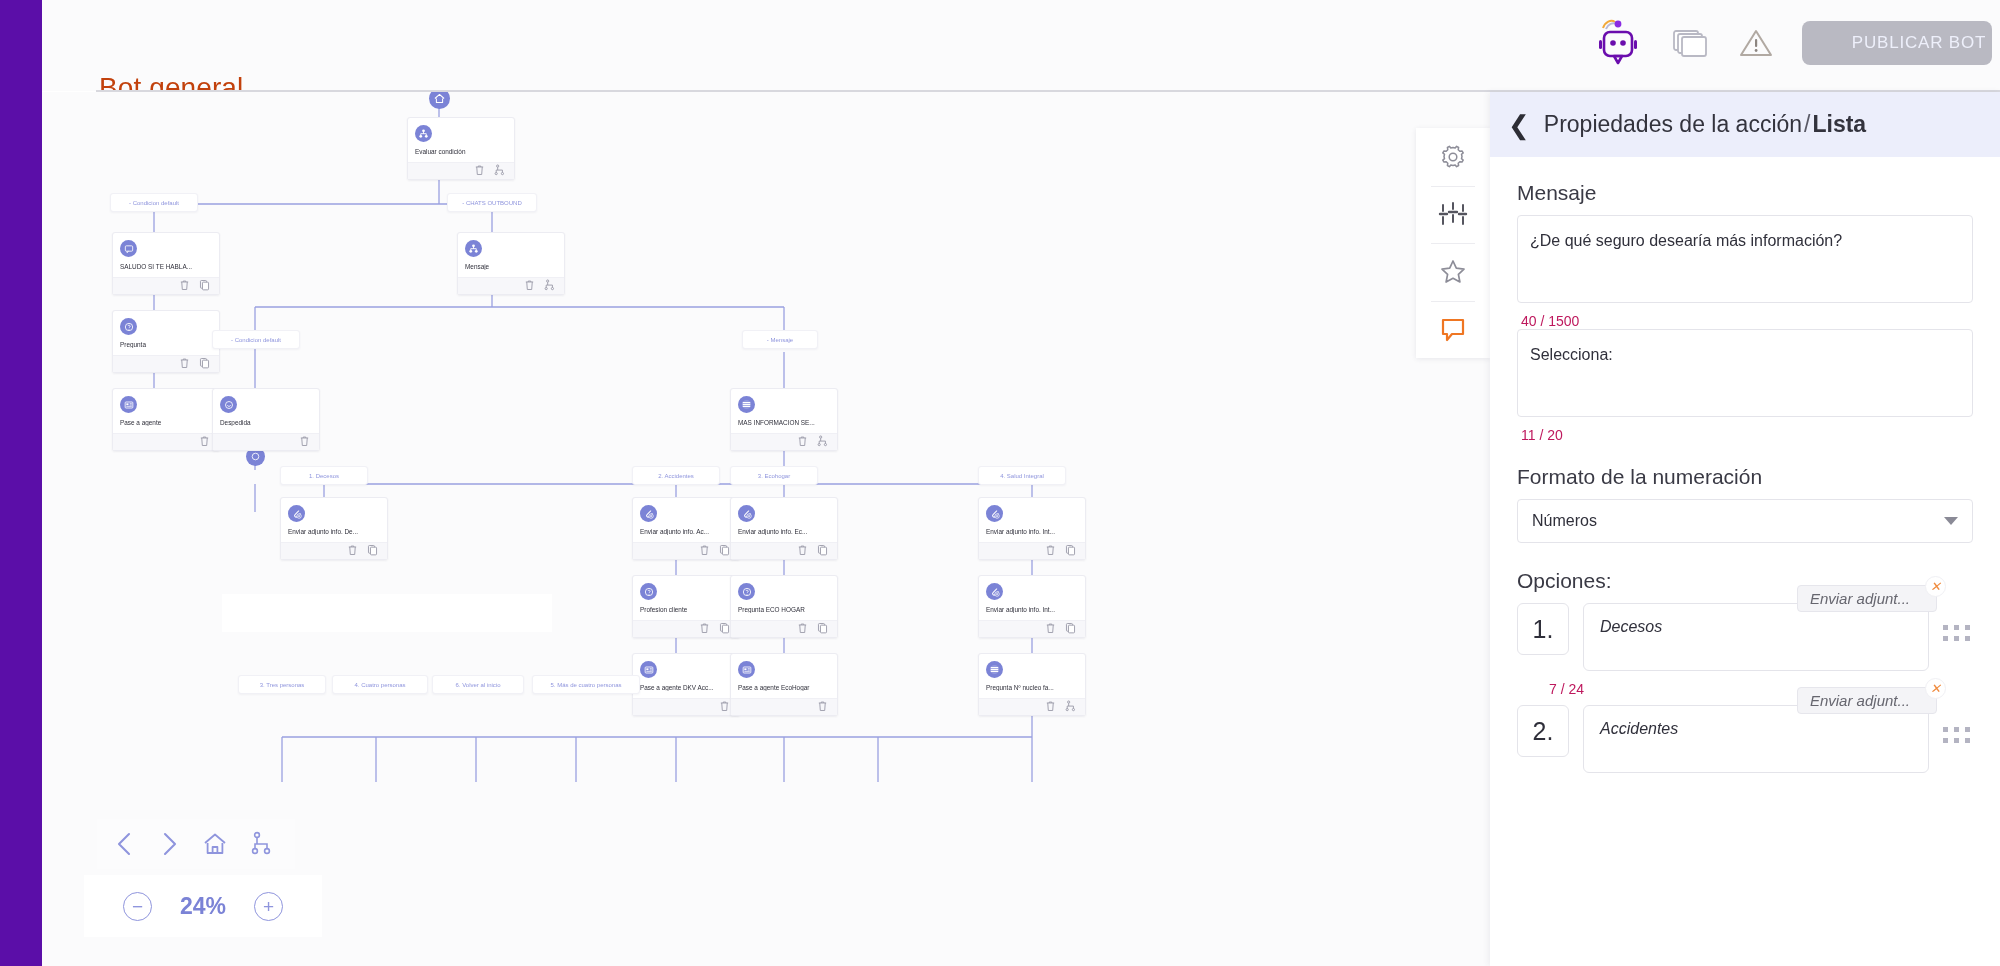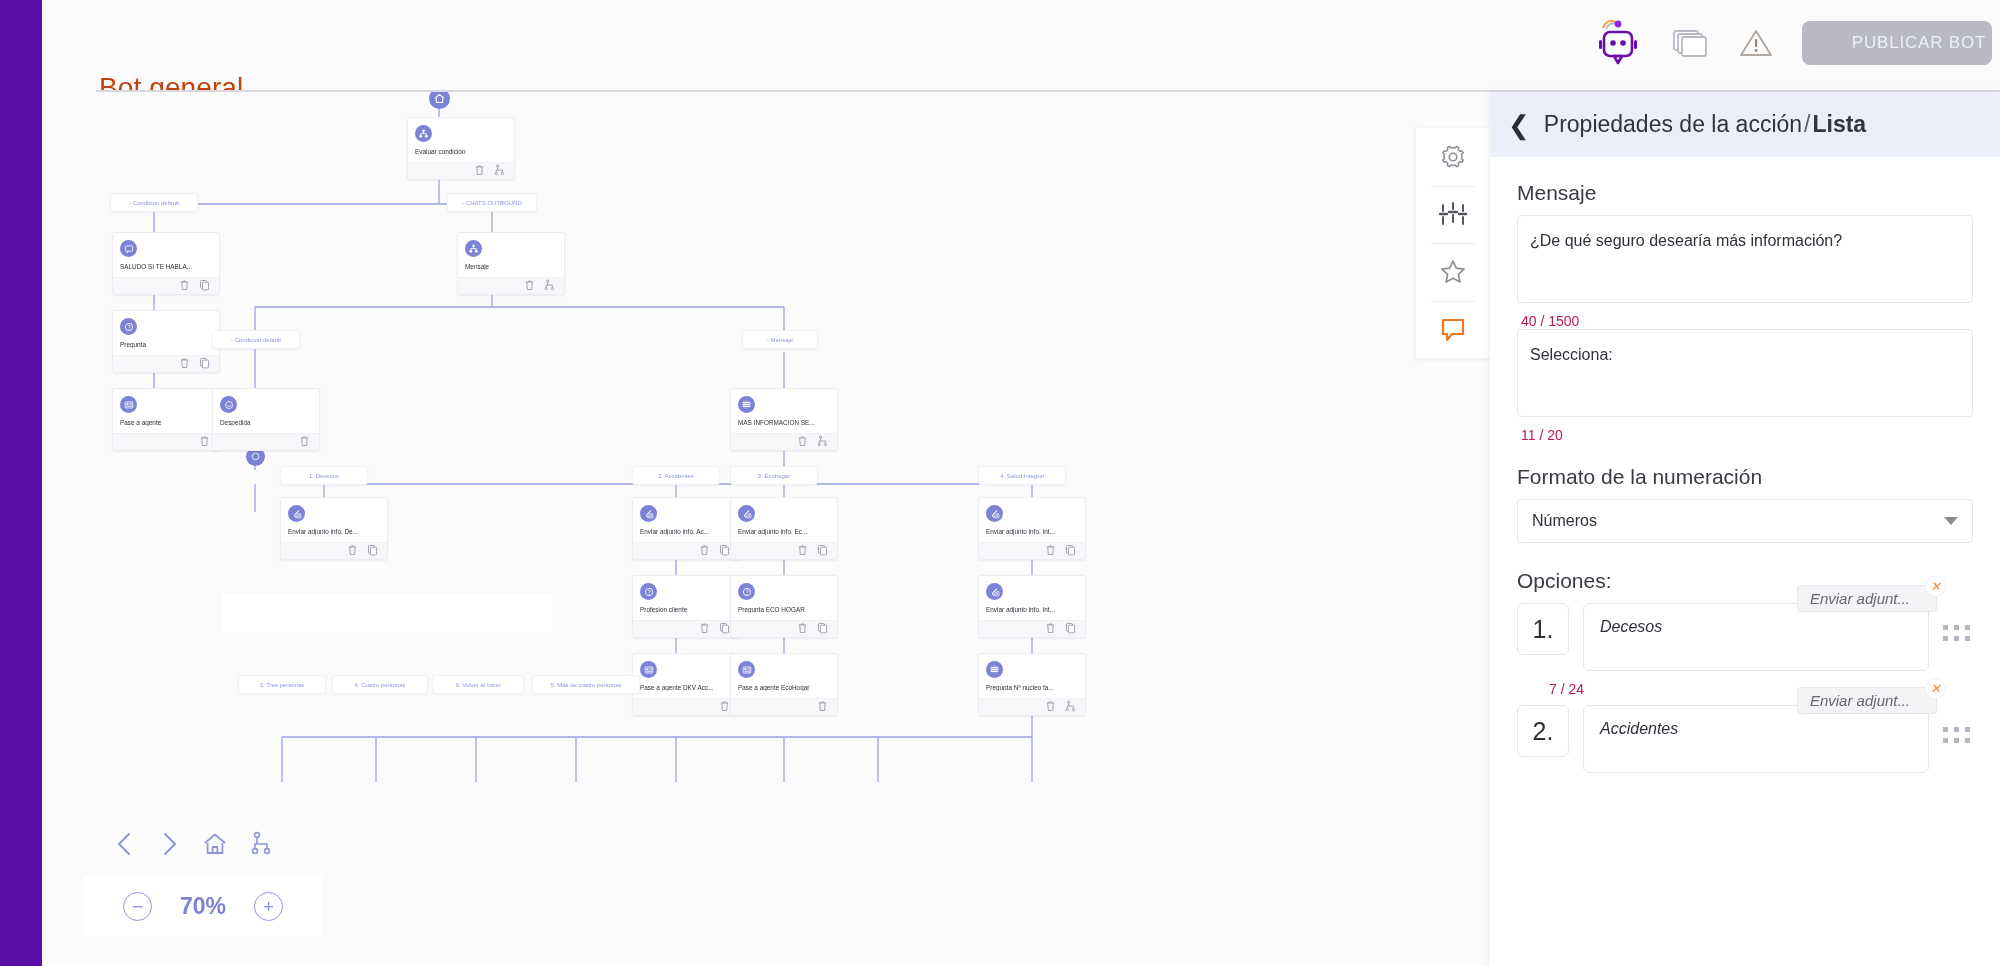--- a/index.html
+++ b/index.html
@@ -690,21 +690,21 @@
           <circle cx="7" cy="4" r="2.4" fill="none" stroke="#8f95dd" stroke-width="1.6"></circle>
           <circle cx="5" cy="20" r="2.4" fill="none" stroke="#8f95dd" stroke-width="1.6"></circle>
           <circle cx="17" cy="20" r="2.4" fill="none" stroke="#8f95dd" stroke-width="1.6"></circle>
           <path d="M7 6.5 V13 M5 17.6 V13 H17 V17.6" fill="none" stroke="#8f95dd" stroke-width="1.6"></path>
         </svg>
       </span>
     </div>
 
     <div class="zoom-ctrls">
       <div class="zbtn">−</div>
-      <div class="zlevel">70%</div>
+      <div class="zlevel">24%</div>
       <div class="zbtn">+</div>
     </div>
   </div>
 
   <div class="side-strip">
     <div class="strip-item">
       <svg width="30" height="30" viewBox="0 0 30 30">
         <path d="M15 5.5 l2.2 .5 1.4-1.7 2 1.2 -.4 2.2 1.6 1.6 2.2-.4 1.2 2 -1.7 1.4 .5 2.2 -.5 2.2 1.7 1.4 -1.2 2 -2.2-.4 -1.6 1.6 .4 2.2 -2 1.2 -1.4-1.7 -2.2 .5 -2.2-.5 -1.4 1.7 -2-1.2 .4-2.2 -1.6-1.6 -2.2 .4 -1.2-2 1.7-1.4 -.5-2.2 .5-2.2 -1.7-1.4 1.2-2 2.2 .4 1.6-1.6 -.4-2.2 2-1.2 1.4 1.7z" fill="none" stroke="#8d8d98" stroke-width="1.5" stroke-linejoin="round"></path>
         <circle cx="15" cy="15" r="3.8" fill="none" stroke="#8d8d98" stroke-width="1.5"></circle>
       </svg>

